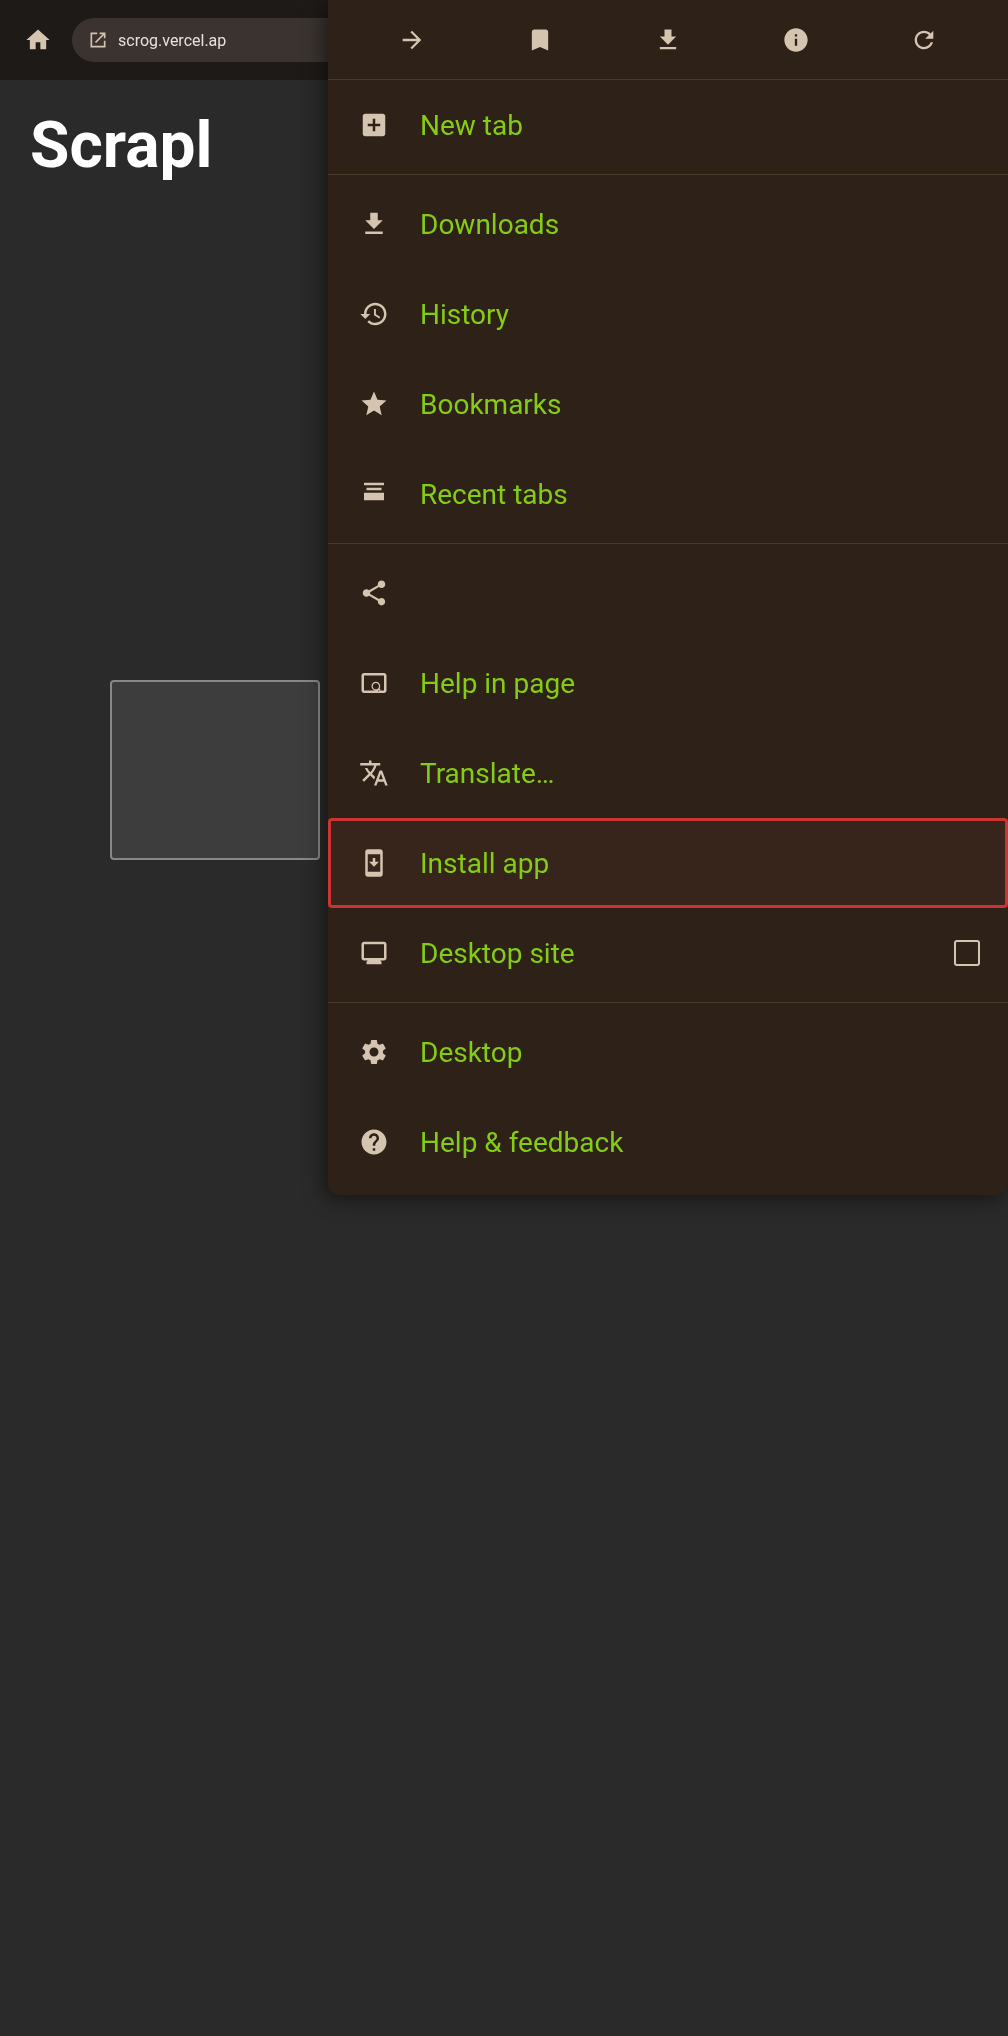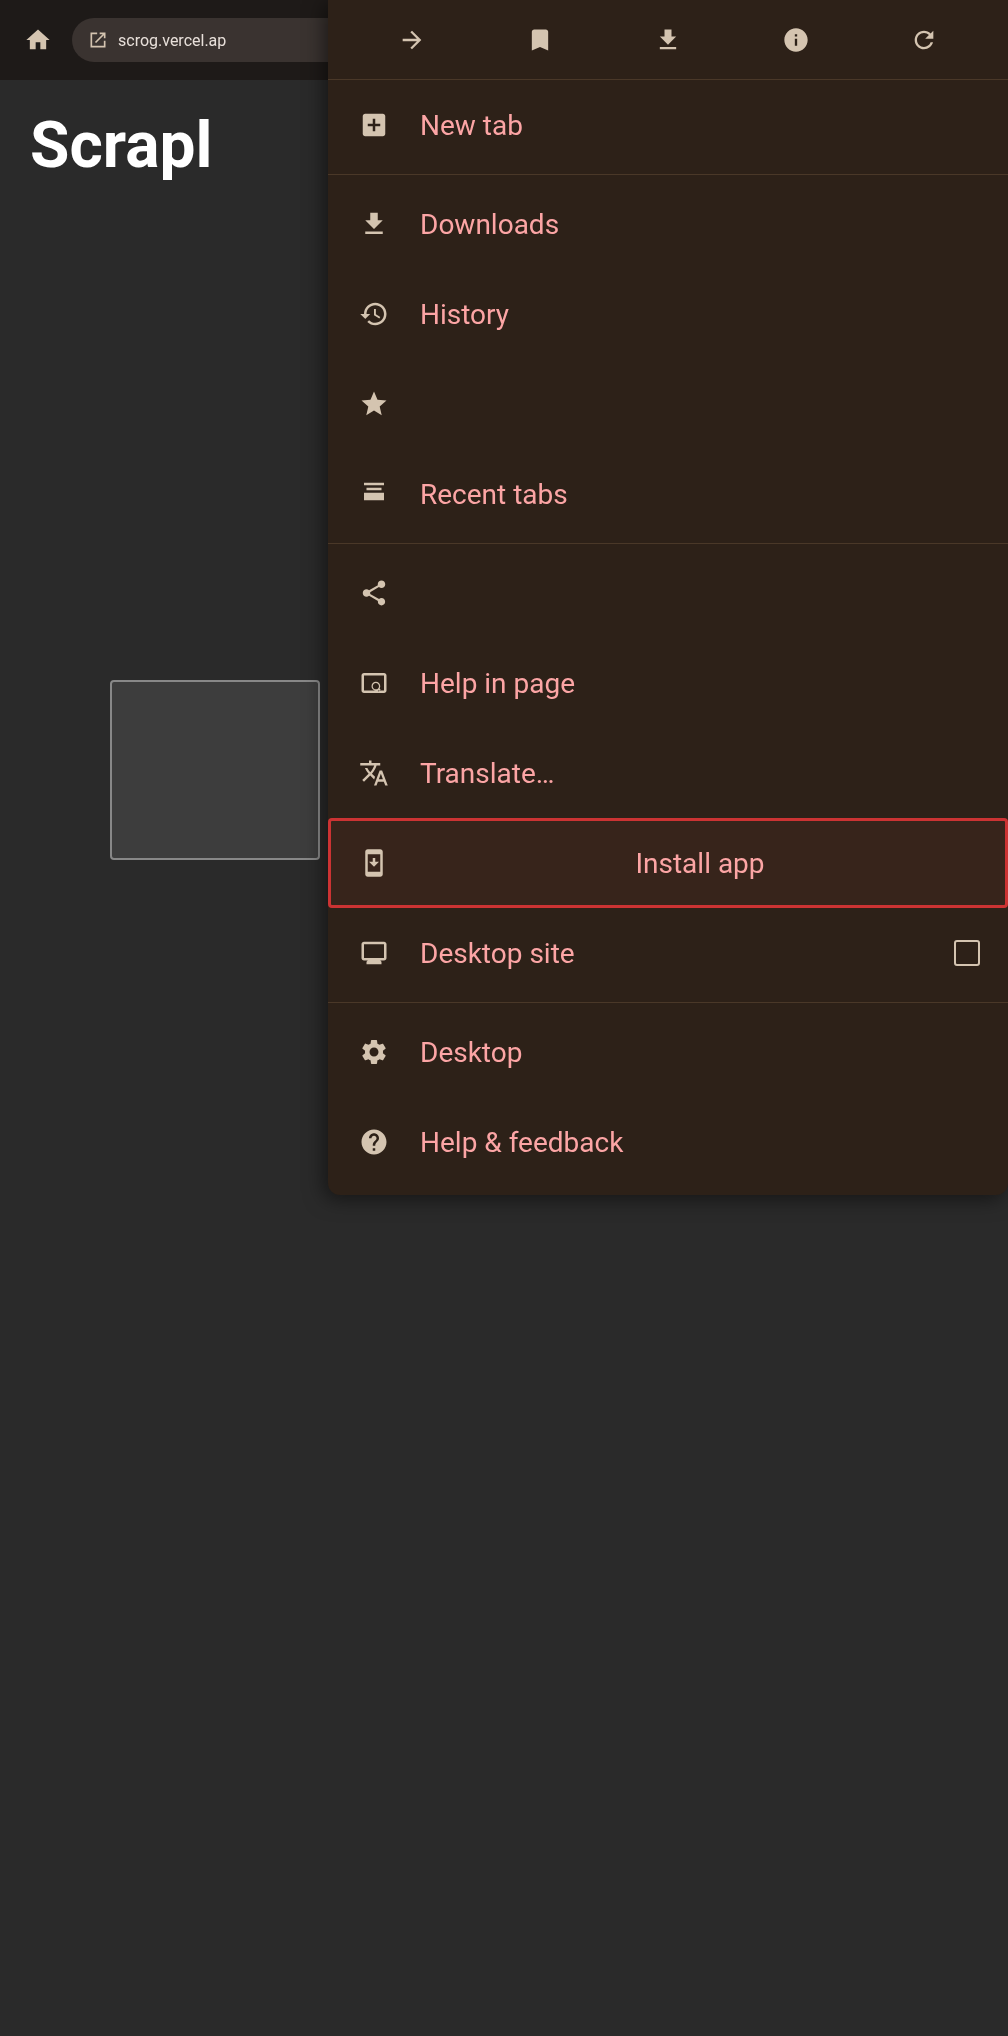--- a/index.html
+++ b/index.html
@@ -126,40 +126,39 @@
       cursor: pointer;
       gap: 28px;
       position: relative;
     }
 
     .menu-item.highlighted {
       outline: 3px solid #cc3333;
       outline-offset: -3px;
       border-radius: 4px;
       background: rgba(255,100,100,0.05);
-      text-align: center;
     }
 
     .menu-icon {
       width: 36px;
       height: 36px;
       display: flex;
       align-items: center;
       justify-content: center;
       flex-shrink: 0;
     }
 
     .menu-icon svg {
       fill: #d4c4b0;
       width: 30px;
       height: 30px;
     }
 
     .menu-label {
-      color: #fca5a5;
+      color: #84cc16;
       font-size: 28px;
       font-weight: 400;
       flex: 1;
     }
 
     .menu-divider {
       height: 1px;
       background: #4a3828;
       margin: 4px 0;
     }
@@ -257,20 +256,21 @@
     </div>
     <span class="menu-label">History</span>
   </div>
 
   <div class="menu-item">
     <div class="menu-icon">
       <svg viewBox="0 0 24 24" fill="#d4c4b0" width="30" height="30">
         <path d="M12 17.27L18.18 21l-1.64-7.03L22 9.24l-7.19-.61L12 2 9.19 8.63 2 9.24l5.46 4.73L5.82 21z"></path>
       </svg>
     </div>
+    <span class="menu-label">Bookmarks</span>
   </div>
 
   <div class="menu-item">
     <div class="menu-icon">
       <svg viewBox="0 0 24 24" fill="#d4c4b0" width="30" height="30">
         <path d="M20 3H4v2h16V3zm-2 4H6v2h12V7zm2 4H4v6h16v-6z"></path>
       </svg>
     </div>
     <span class="menu-label">Recent tabs</span>
   </div>

